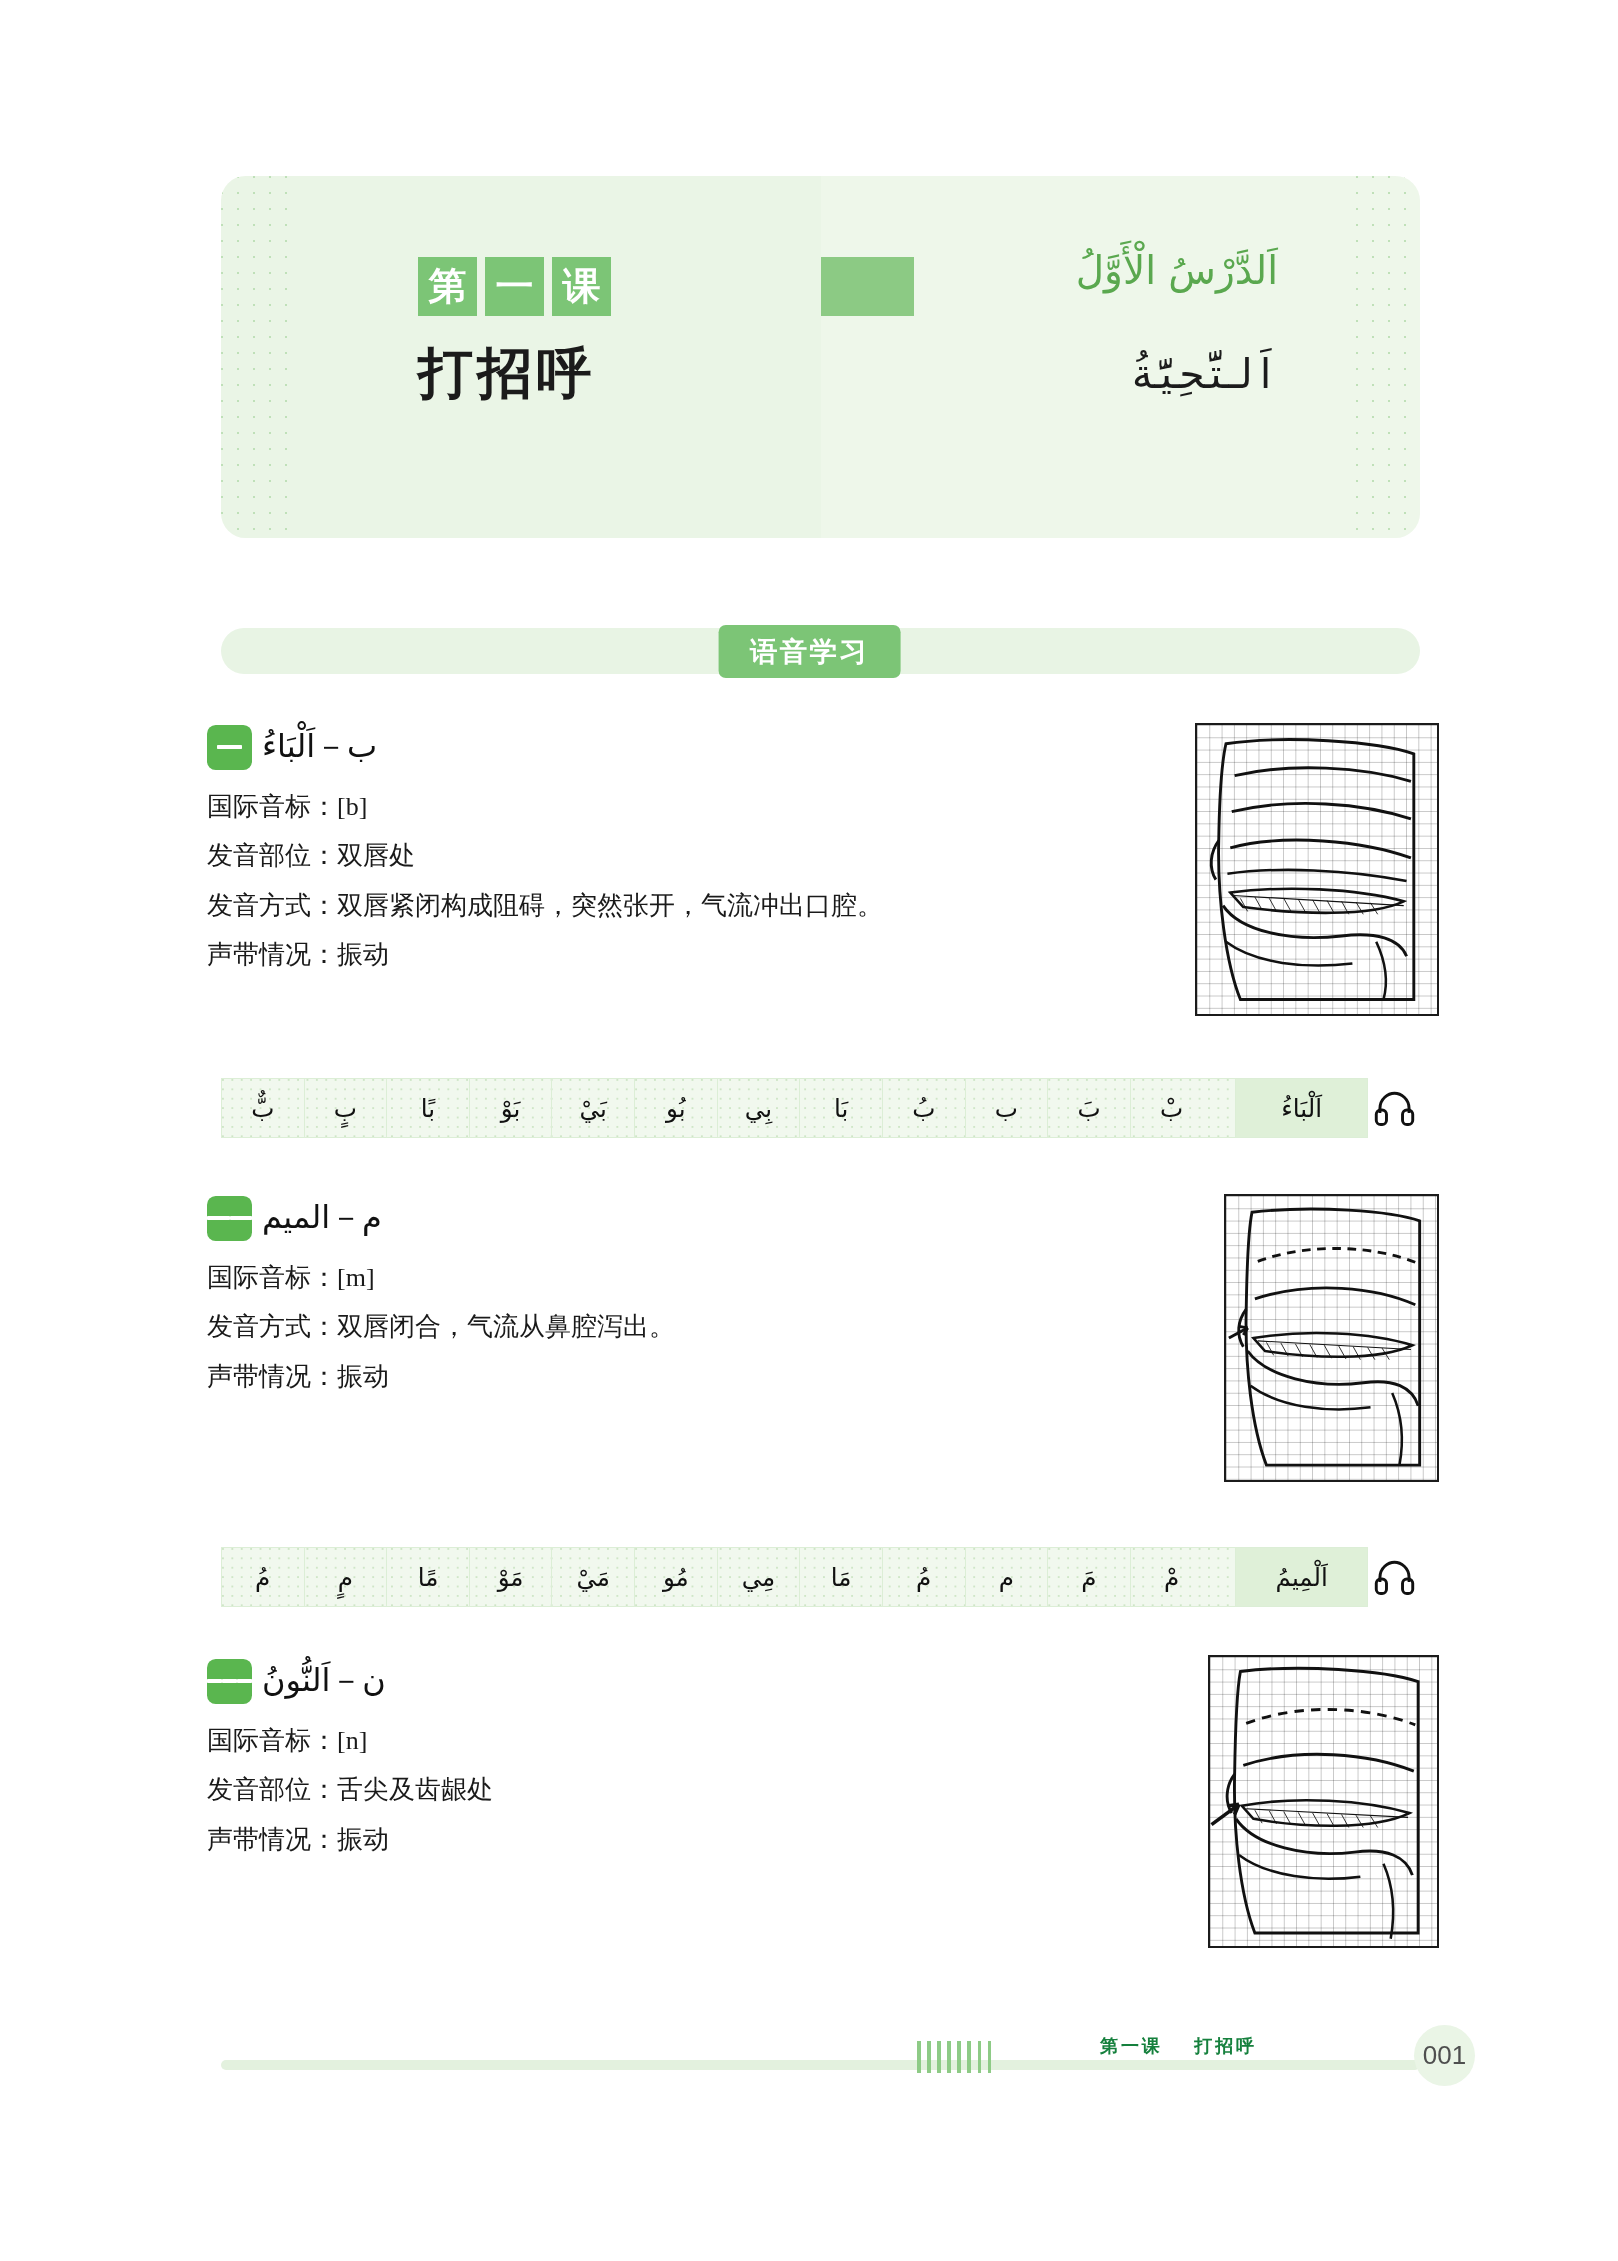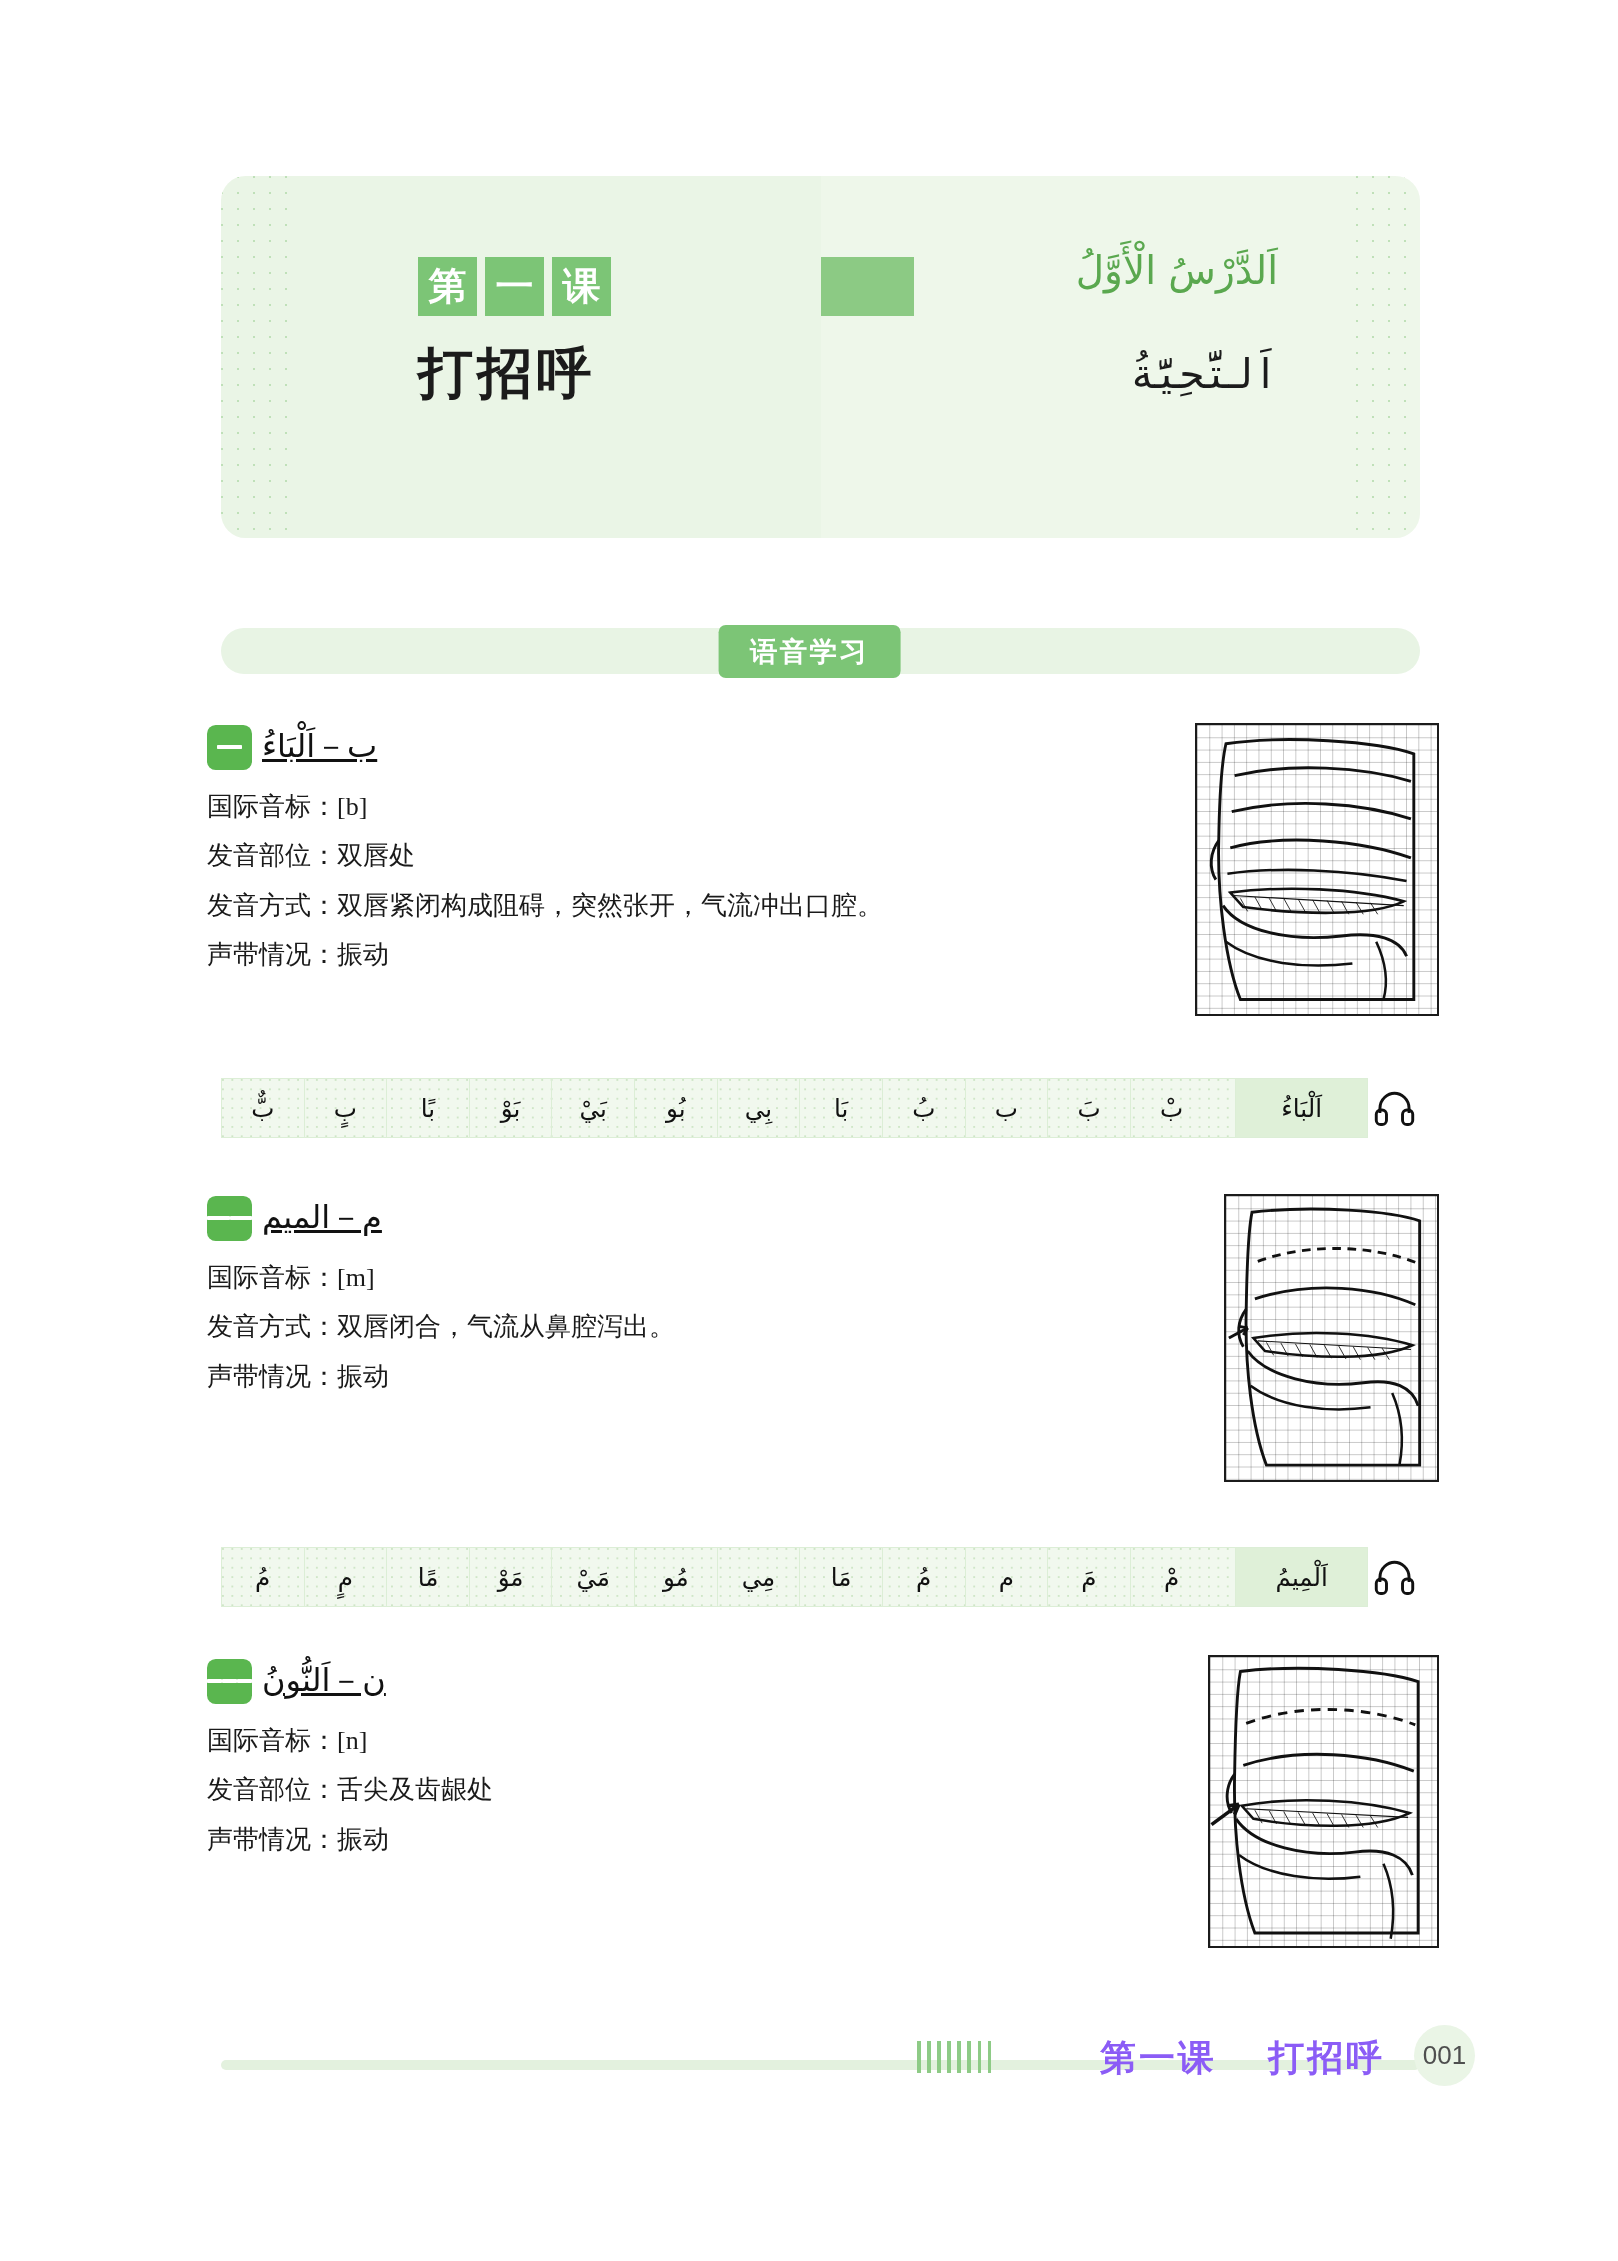--- a/index.html
+++ b/index.html
@@ -172,21 +172,20 @@
     background: #fff;
     margin: 2.2px 0;
     border-radius: 0.7px;
   }
   .head-ar {
     font-size: 32px;
     direction: rtl;
     font-family: "DejaVu Sans", "Liberation Sans", sans-serif;
     white-space: nowrap;
     color: #111;
-    text-decoration: underline;
   }
   .prop-row {
     font-size: 26px;
     line-height: 1.05;
     margin-top: 22px;
     color: #1a1a1a;
     white-space: nowrap;
   }
   .prop-row .lbl { }
   .prop-row .val { }
@@ -270,23 +269,23 @@
   .footer-ticks i {
     display: block;
     width: 3.6px;
     height: 32px;
     background: #8ecb86;
   }
   .footer-text {
     position: absolute;
     left: 1100px;
     top: 2034px;
-    font-size: 36px;
+    font-size: 18px;
     font-weight: bold;
-    color: #8b5cf6;
+    color: #15803d;
     letter-spacing: 2.9px;
     white-space: nowrap;
   }
   .footer-page {
     position: absolute;
     left: 1414px;
     top: 2025px;
     width: 61px;
     height: 61px;
     border-radius: 50%;

